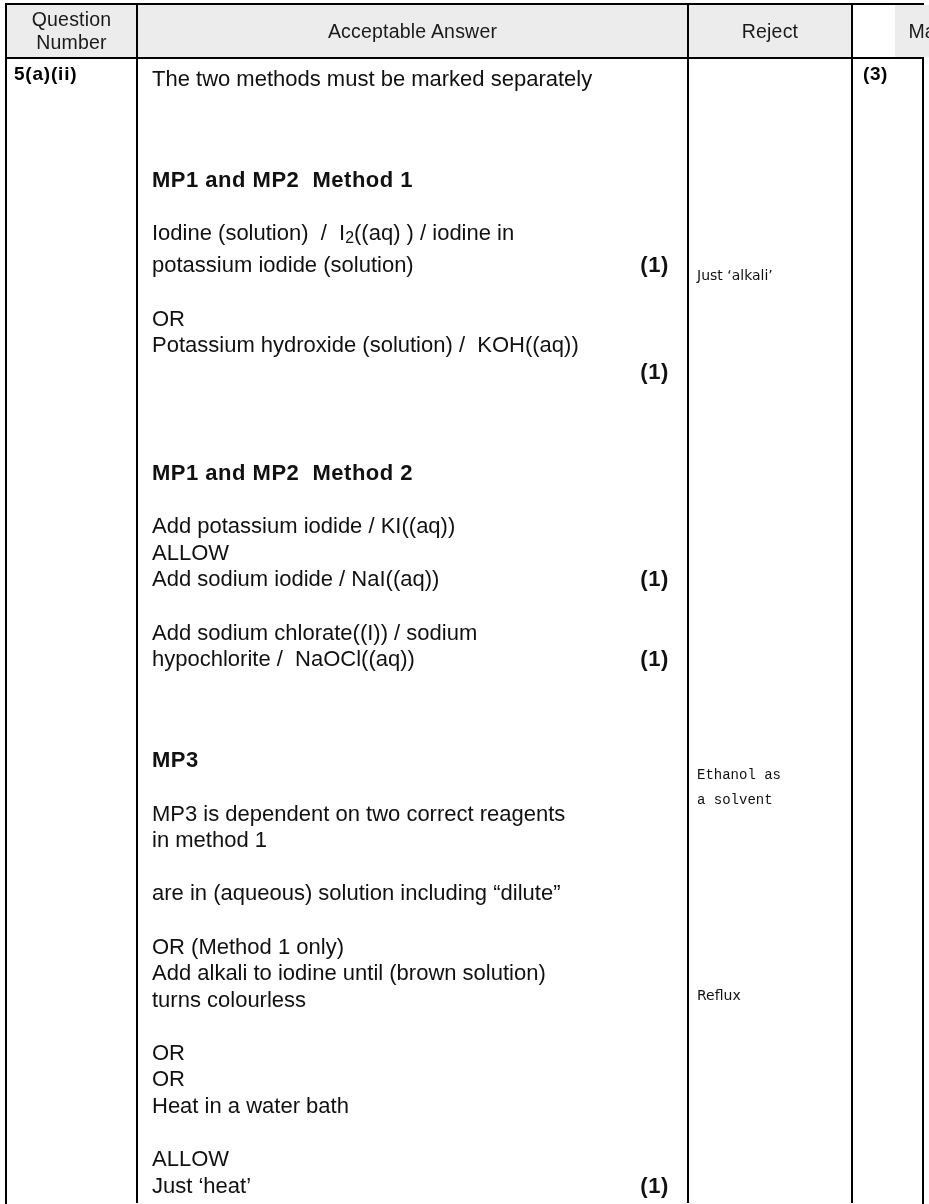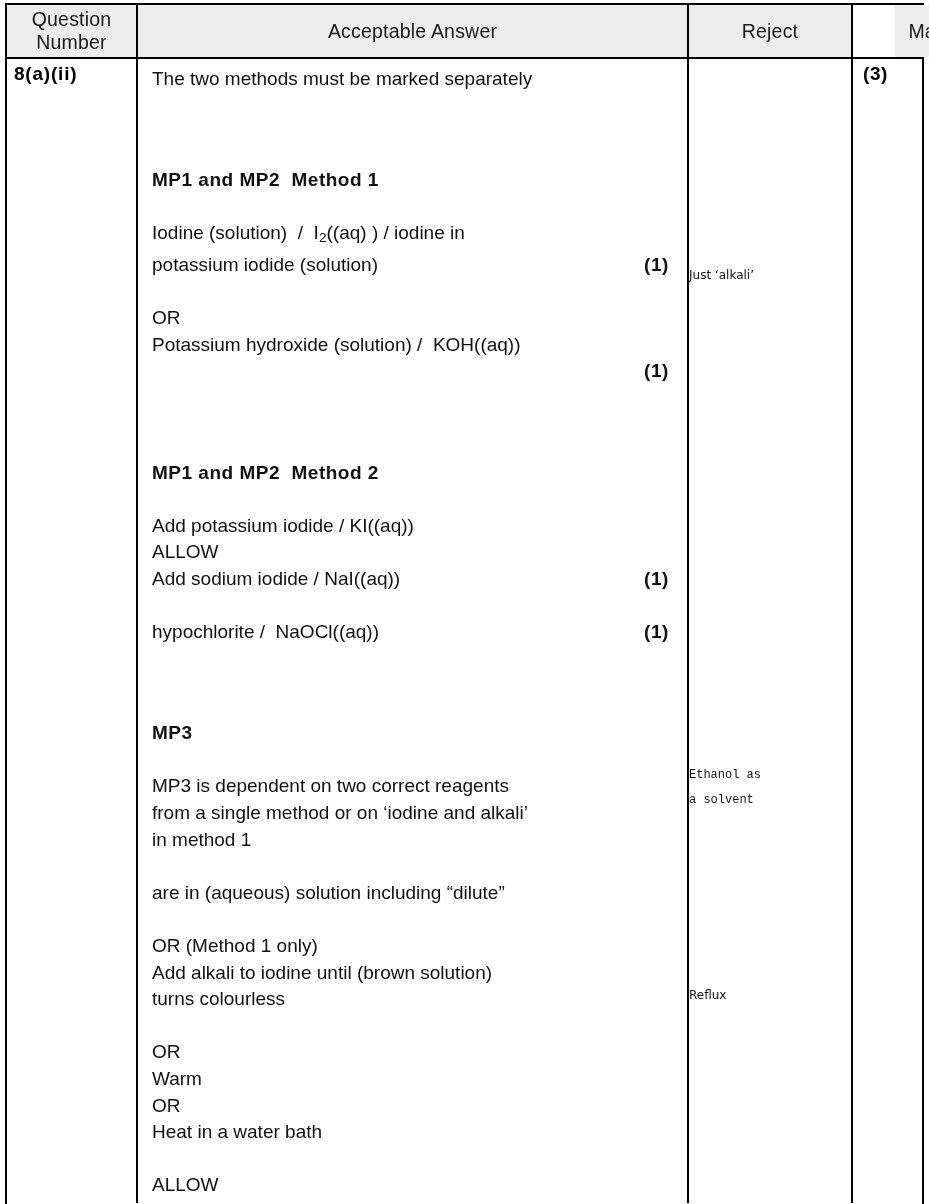--- a/index.html
+++ b/index.html
@@ -111,21 +111,21 @@
 
   
   .body-answer {
     position: absolute;
     left: 131px;
     top: 52px;
     width: 549px;
     height: 1146px;
     box-sizing: border-box;
     padding: 9px 18px 0 14px;
-    font-size: 19px;
+    font-size: 22px;
     line-height: 26.6px;
     color: #111;
     overflow: hidden;
   }
 
   .ansline {
     position: relative;
     white-space: pre;
     min-height: 26.6px;
   }
@@ -162,24 +162,24 @@
     position: absolute;
     left: 682px;
     top: 52px;
     width: 162px;
     height: 1146px;
     box-sizing: border-box;
     overflow: hidden;
   }
   .reject-note {
     position: absolute;
-    left: 0;
+    left: 8px;
     width: 145px;
     font-family: "DejaVu Sans", sans-serif;
-    font-size: 12px;
+    font-size: 14px;
     line-height: 25px;
     color: #111;
   }
 </style>
 </head>
 <body>
 
 <div id="sheet">
   <div class="table-frame">
 
@@ -188,56 +188,55 @@
         <span>Question</span><br>
         <span>Number</span>
       </span>
     </div>
     <div class="head-cell head-reject">Reject</div>
     <div class="head-cell head-answer">Acceptable Answer</div>
     <div class="head-cell head-mark">Mark</div>
 
     <div class="hrule-head"></div>
 
-    <div class="body-qnum">8(a)(ii)</div>
+    <div class="body-qnum">5(a)(ii)</div>
 
     <div class="body-answer" id="answer-cell">
         <div class="ansline"><span>The two methods must be marked separately</span></div>
         <div class="ansline blank"><span></span></div>
         <div class="ansline bold"><span>MP1 and MP2  Method 1</span></div>
         <div class="ansline blank"><span></span></div>
         <div class="ansline"><span>Iodine (solution)  /  I</span><sub>2</sub><span>((aq) ) / iodine in</span></div>
         <div class="ansline"><span>potassium iodide (solution)</span><span class="mk">(1)</span></div>
         <div class="ansline blank"><span></span></div>
         <div class="ansline"><span>OR</span></div>
         <div class="ansline"><span>Potassium hydroxide (solution) /  KOH((aq))</span></div>
         <div class="mkline">(1)</div>
         <div class="ansline blank"><span></span></div>
         <div class="ansline bold"><span>MP1 and MP2  Method 2</span></div>
         <div class="ansline blank"><span></span></div>
         <div class="ansline"><span>Add potassium iodide / KI((aq))</span></div>
         <div class="ansline"><span>ALLOW</span></div>
         <div class="ansline"><span>Add sodium iodide / NaI((aq))</span><span class="mk">(1)</span></div>
         <div class="ansline blank"><span></span></div>
+        <div class="ansline"><span>Add sodium chlorate((I)) / sodium</span></div>
         <div class="ansline"><span>hypochlorite /  NaOCl((aq))</span><span class="mk">(1)</span></div>
         <div class="ansline blank"><span></span></div>
         <div class="ansline bold"><span>MP3</span></div>
         <div class="ansline blank"><span></span></div>
         <div class="ansline"><span>MP3 is dependent on two correct reagents</span></div>
-        <div class="ansline"><span>from a single method or on ‘iodine and alkali’</span></div>
         <div class="ansline"><span>in method 1</span></div>
         <div class="ansline blank"><span></span></div>
         <div class="ansline"><span>are in (aqueous) solution including “dilute”</span></div>
         <div class="ansline blank"><span></span></div>
         <div class="ansline"><span>OR (Method 1 only)</span></div>
         <div class="ansline"><span>Add alkali to iodine until (brown solution)</span></div>
         <div class="ansline"><span>turns colourless</span></div>
         <div class="ansline blank"><span></span></div>
         <div class="ansline"><span>OR</span></div>
-        <div class="ansline"><span>Warm</span></div>
         <div class="ansline"><span>OR</span></div>
         <div class="ansline"><span>Heat in a water bath</span></div>
         <div class="ansline blank"><span></span></div>
         <div class="ansline"><span>ALLOW</span></div>
         <div class="ansline"><span>Just ‘heat’</span><span class="mk">(1)</span></div>
       </div>
 
     <div class="body-reject" id="reject-cell">
         <div class="reject-note" style="top: 206px;">
           <div>Just ‘alkali’</div>

